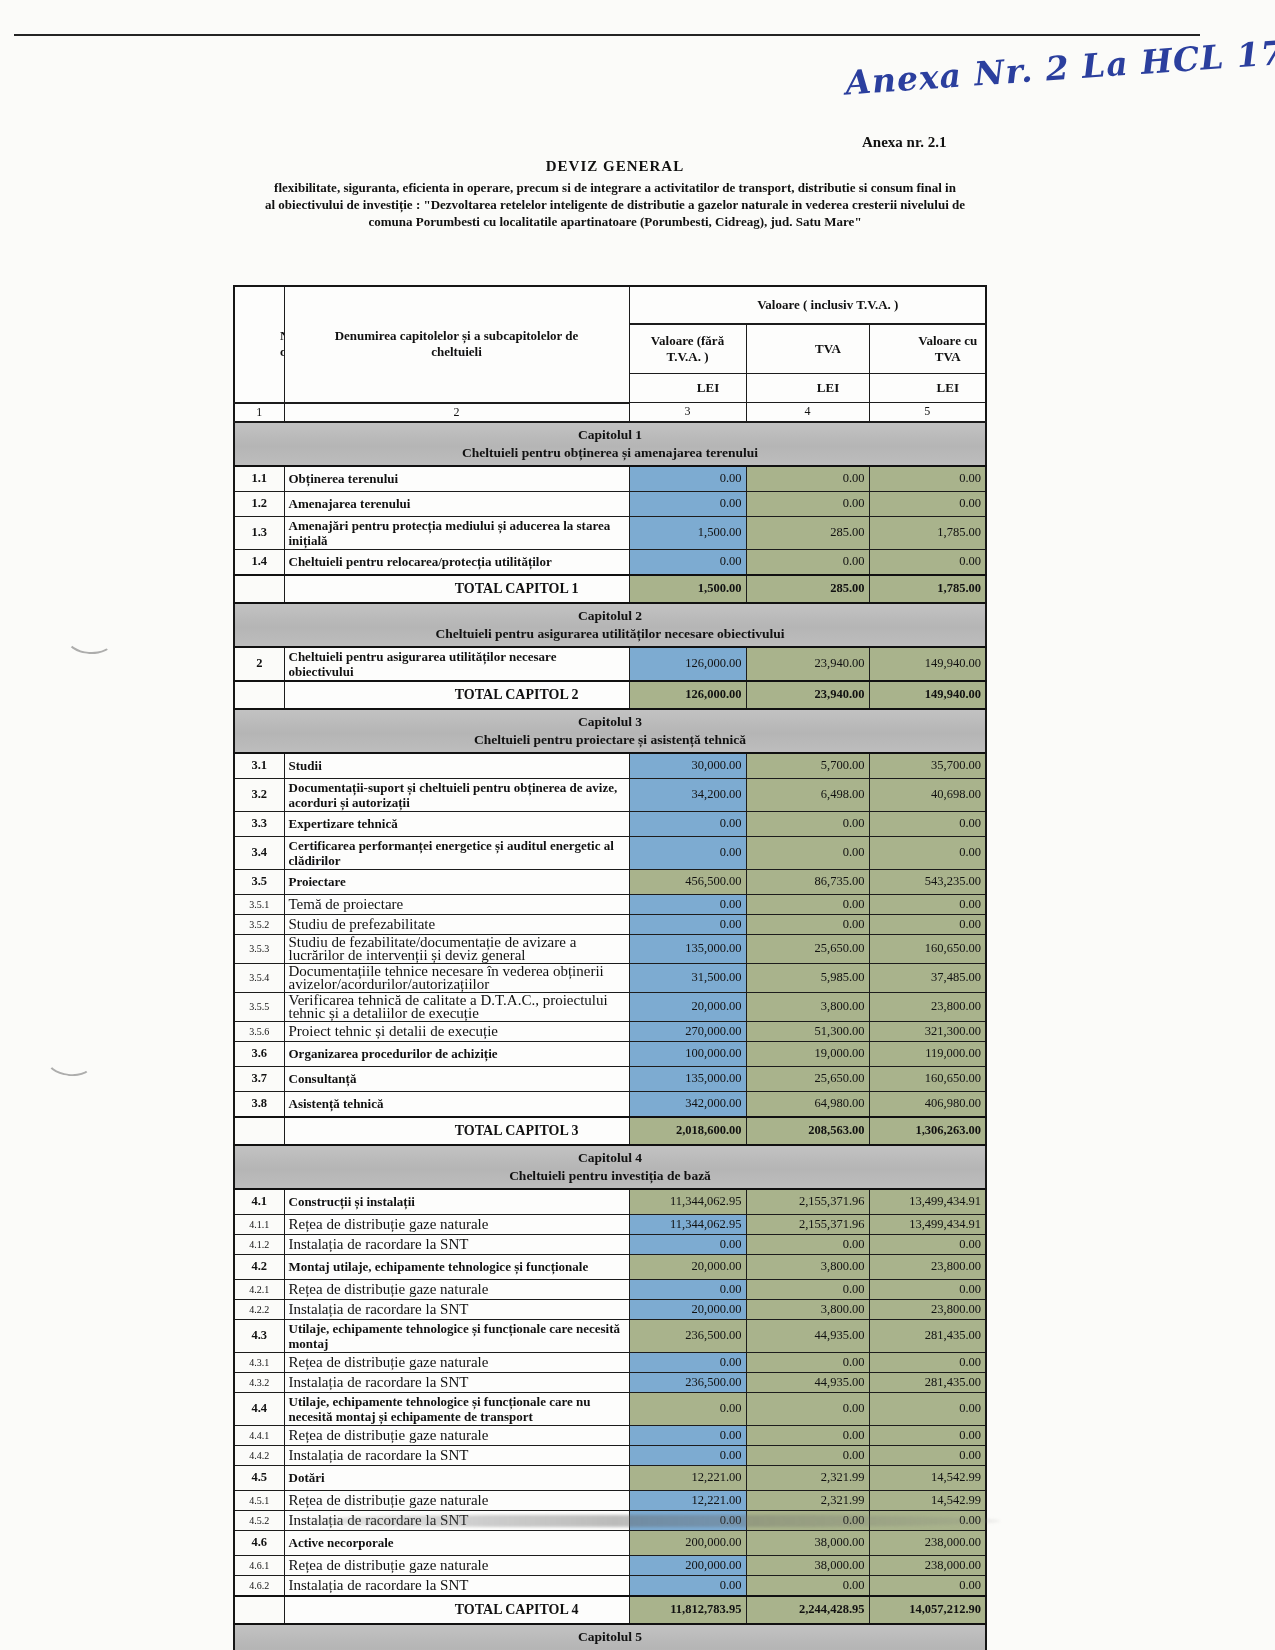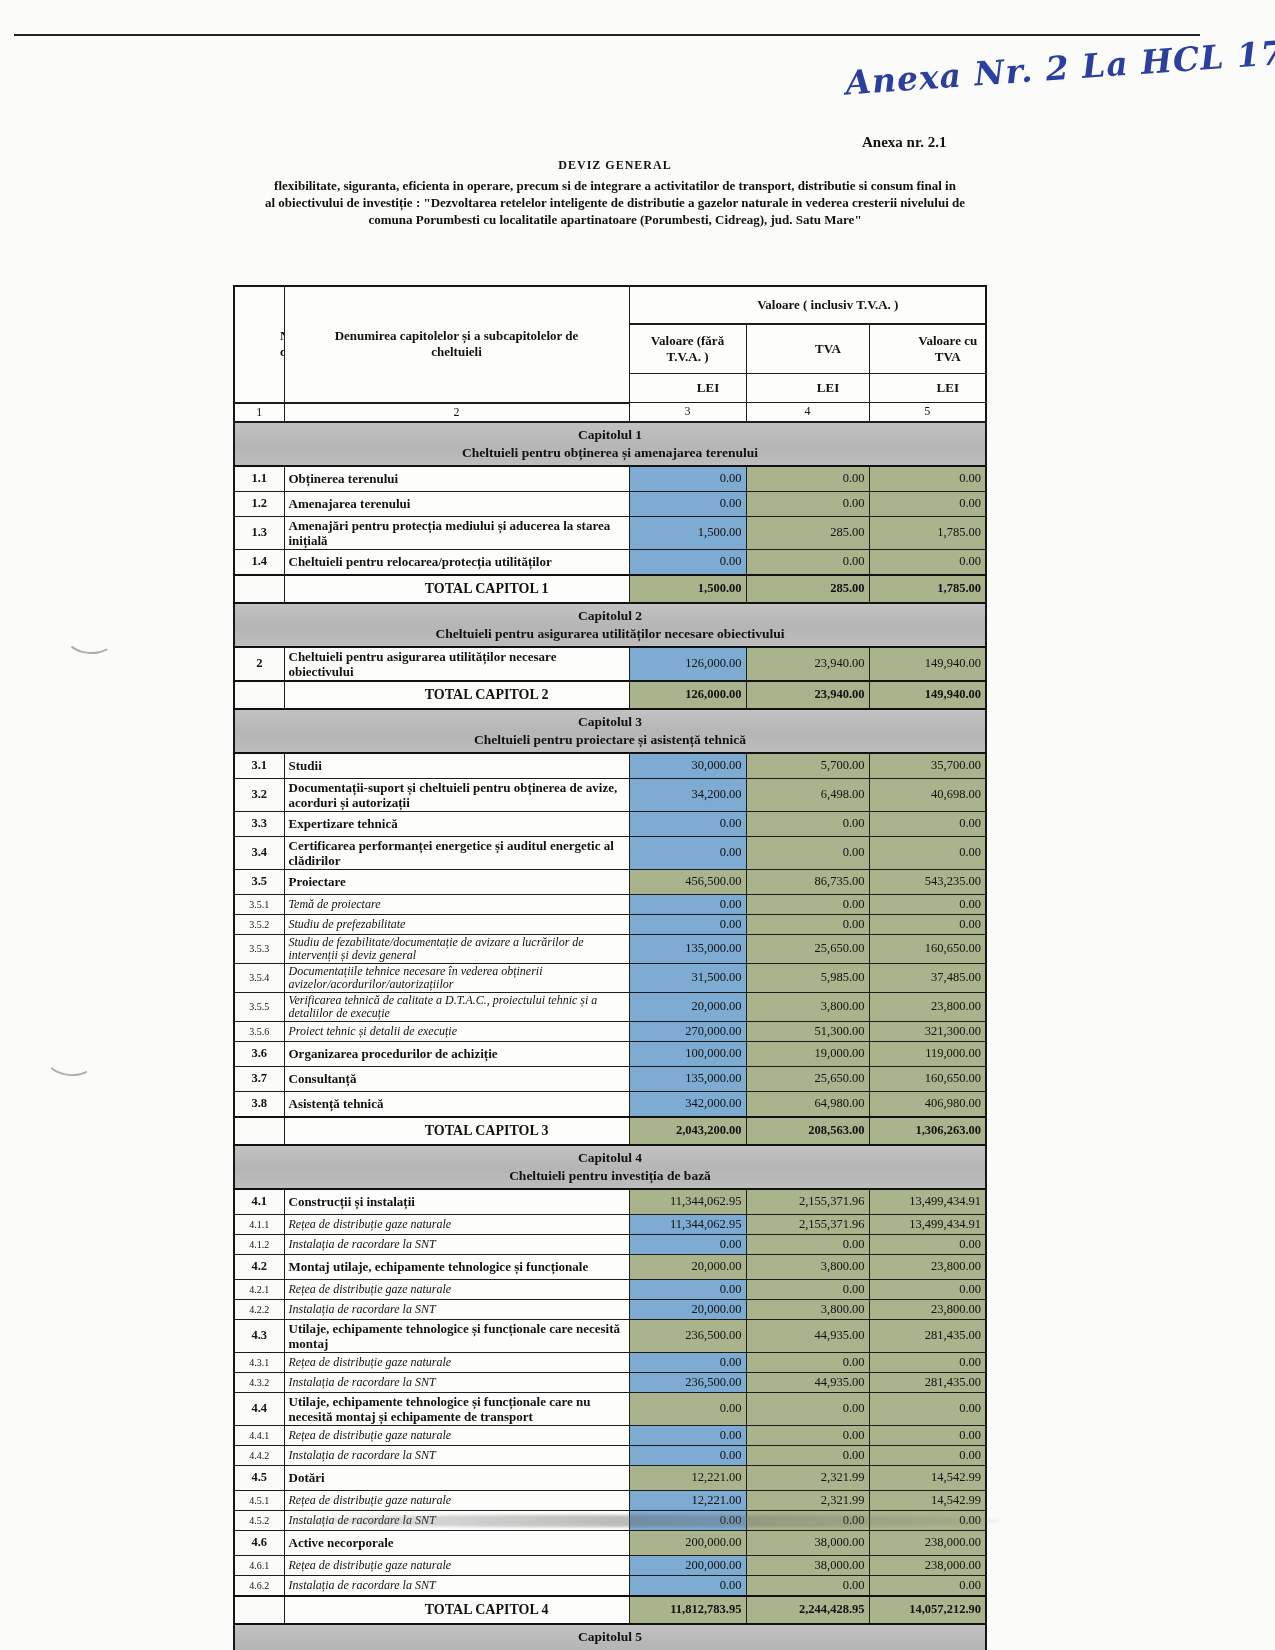--- a/index.html
+++ b/index.html
@@ -18,21 +18,21 @@
     font-style:italic;font-weight:bold;
     font-size:33px;color:#2b3f9e;letter-spacing:1px;white-space:nowrap;
   }
   .anexa-ref{
     position:absolute;left:862px;top:134px;
     font-weight:bold;font-size:15px;
   }
   .heading{
     position:absolute;left:130px;top:158px;width:970px;text-align:center;
   }
-  .doc-title{font-weight:bold;font-size:12px;letter-spacing:1px;margin-bottom:4px;}
+  .doc-title{font-weight:bold;font-size:15px;letter-spacing:1px;margin-bottom:4px;}
   .subtitle-line{font-weight:bold;font-size:13px;line-height:17px;}
   
   .arc{position:absolute;width:44px;height:26px;border:2px solid transparent;
        border-bottom:2px solid #9a9a9a;border-radius:50%;opacity:.8;}
   .arc1{left:66px;top:624px;transform:rotate(4deg);}
   .arc2{left:46px;top:1046px;transform:rotate(6deg);}
   .smudge{position:absolute;left:300px;top:1515px;width:700px;height:12px;
           background:linear-gradient(90deg,rgba(130,130,130,.18),rgba(95,95,95,.42) 45%,rgba(130,130,130,.12));
           filter:blur(1.5px);border-radius:40%/60%;}
   
@@ -51,30 +51,30 @@
   .c-blue{background:#7dabd1;}
   .c-green{background:#a9b38c;}
   .val{text-align:right;font-size:12.5px;padding-right:5px;white-space:nowrap;}
   td.num{text-align:center;font-weight:bold;font-size:12.5px;}
   td.lbl{font-weight:bold;font-size:13px;line-height:15px;background:#fdfdfc;}
   tr.r-item td{height:22px;}
   tr.r-main td{height:22px;}
   tr.r-main td.c-v1{background:#a9b38c;}
   tr.r-sub td{height:17px;}
   tr.r-sub td.num{font-weight:normal;font-size:10px;}
-  tr.r-sub td.lbl{font-weight:normal;font-size:12px;line-height:13px;font-style:italic;}
+  tr.r-sub td.lbl{font-weight:normal;font-size:15px;line-height:13px;}
   tr.r-chapter td{
     background:linear-gradient(180deg,#c2c2c2,#b5b5b5 55%,#bdbdbd);
     text-align:center;font-weight:bold;font-size:13.5px;
     border-top:2px solid #111;border-bottom:2px solid #111;
     padding:3px 0;
   }
   tr.r-chapter .ch-line{line-height:18px;}
   tr.r-total td{border-top:2px solid #111;border-bottom:2px solid #111;height:24px;}
-  tr.r-total td.t-lbl{font-weight:bold;font-size:14px;text-align:right;padding-right:80px;background:#fdfdfc;}
+  tr.r-total td.t-lbl{font-weight:bold;font-size:14px;text-align:right;padding-right:50px;background:#fdfdfc;}
   tr.r-total td.val{font-weight:bold;background:#a9b38c;}
 </style>
 </head>
 <body>
 
 <div class="topline"></div>
 
 <div class="handwriting">Anexa Nr. 2 La HCL 17/2022</div>
 
 <div class="anexa-ref">Anexa nr. 2.1</div>
@@ -280,21 +280,21 @@
       <tr class="r-item">
     <td class="num">3.8</td>
     <td class="lbl">Asistență tehnică</td>
     <td class="val c-blue c-v1">342,000.00</td>
     <td class="val c-green">64,980.00</td>
     <td class="val c-green">406,980.00</td>
   </tr>
       <tr class="r-total">
     <td></td>
     <td class="t-lbl">TOTAL CAPITOL 3</td>
-    <td class="val">2,043,200.00</td>
+    <td class="val">2,018,600.00</td>
     <td class="val">208,563.00</td>
     <td class="val">1,306,263.00</td>
   </tr>
       <tr class="r-chapter">
     <td colspan="5">
       <div class="ch-line">Capitolul 4</div>
       <div class="ch-line">Cheltuieli pentru investiția de bază</div>
     </td>
   </tr>
       <tr class="r-main">

